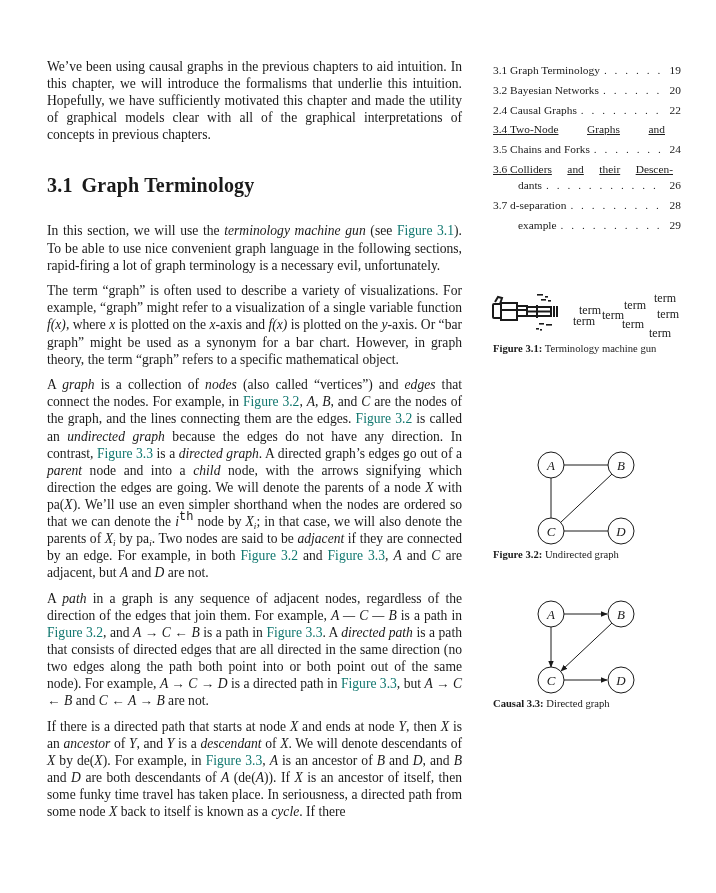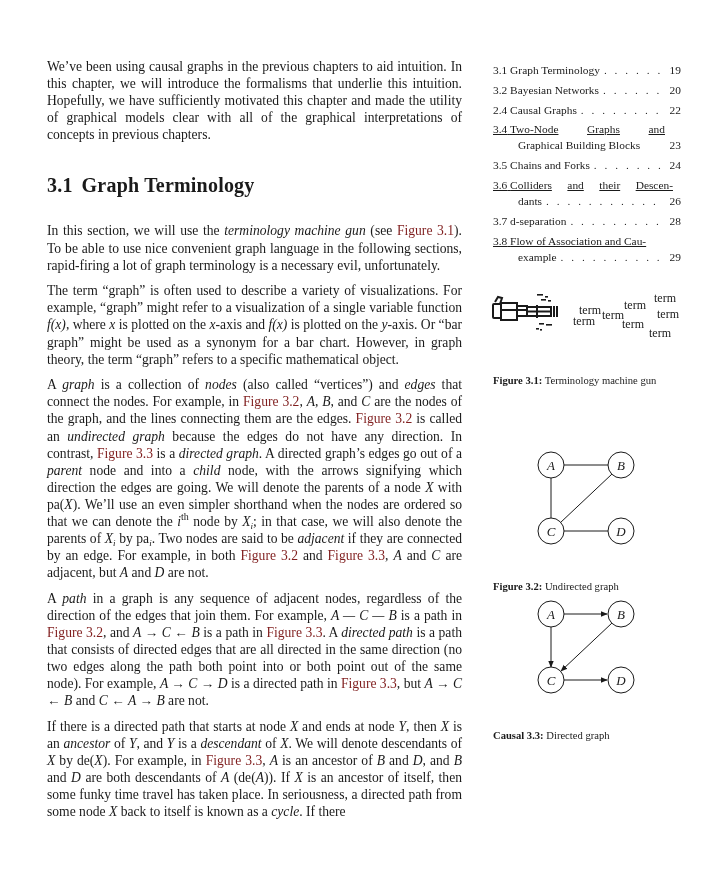--- a/index.html
+++ b/index.html
@@ -15,44 +15,44 @@
     hyphens: auto;
   }
   .main p { margin: 0 0 8.5px 0; }
   .main p.first { margin-bottom: 2px; }
   .section-title {
     font-family: "Liberation Serif", "DejaVu Serif", serif;
     font-weight: bold; font-size: 20px; line-height: 24px;
     margin: 30px 0 25px 0; letter-spacing: 0.2px;
   }
   .section-title .num { margin-right: 9px; }
-  .link { color: #7f1d1d; }
+  .link { color: #0f766e; }
   i, .it { font-style: italic; }
-  sup { font-size: 10px; line-height: 0; vertical-align: 6px; }
+  sup { font-size: 12px; line-height: 0; vertical-align: 6px; font-family: Liberation Mono, monospace; }
   sub { font-size: 9px; line-height: 0; vertical-align: -3px; }
 
   .side {
     position: absolute; left: 493px; top: 62px; width: 188px;
     font-family: "Liberation Serif", "DejaVu Serif", serif;
     font-size: 11.4px; line-height: 16px; color: #1a1a1a;
   }
   .toc-item { display: flex; position: relative; margin-bottom: 3.8px; }
   .toc-row { display: flex; width: 100%; }
   .toc-title { white-space: nowrap; }
   .toc-dots { flex: 1; overflow: hidden; white-space: nowrap; letter-spacing: 2.5px; padding-left: 4px; }
   .toc-page { width: 14px; text-align: right; margin-left: 6px; }
   .toc-multi { text-align: justify; }
   .toc-multi .l1 { display: flex; justify-content: space-between; text-decoration: underline; }
   .toc-multi .l2 { display: flex; padding-left: 25px; }
 
   .fig1 { position: absolute; left: 490px; top: 288px; width: 195px; height: 52px; }
   .caption {
     position: absolute; left: 493px;
     font-family: "Liberation Serif", "DejaVu Serif", serif;
-    font-size: 10.6px; color: #1a1a1a; white-space: nowrap; margin-top: 32px;
+    font-size: 10.6px; color: #1a1a1a; white-space: nowrap;
   }
   .caption b { font-weight: bold; }
   .term { position: absolute; font-family: "Liberation Serif", serif; font-size: 12px; line-height: 12px; }
 
   .graph { position: absolute; }
 </style>
 </head>
 <body>
 
 <div class="main">
@@ -87,25 +87,20 @@
   <div class="toc-row toc-item">
     <span class="toc-title"><span>2.4</span> <span>Causal Graphs</span></span>
     <span class="toc-dots">. . . . . . . . . . . . .</span>
     <span class="toc-page">22</span>
   </div>
   <div class="toc-multi toc-item" style="display:block">
     <div class="l1" style="padding-right:16px">
         <span><span>3.4</span> <span>Two-Node</span></span>
         <span>Graphs</span>
         <span>and</span>
-      </div>
-    <div class="l2">
-        <span class="toc-title">Graphical Building Blocks</span>
-        <span style="flex:1"></span>
-        <span class="toc-page">23</span>
       </div>
   </div>
   <div class="toc-row toc-item">
     <span class="toc-title"><span>3.5</span> <span>Chains and Forks</span></span>
     <span class="toc-dots">. . . . . . . . . . .</span>
     <span class="toc-page">24</span>
   </div>
   <div class="toc-multi toc-item" style="display:block">
     <div class="l1" style="padding-right:8px">
         <span><span>3.6</span> <span>Colliders</span></span>
@@ -118,23 +113,20 @@
         <span class="toc-dots">. . . . . . . . . . . . . . .</span>
         <span class="toc-page">26</span>
       </div>
   </div>
   <div class="toc-row toc-item">
     <span class="toc-title"><span>3.7</span> <span>d-separation</span></span>
     <span class="toc-dots">. . . . . . . . . . . . . . .</span>
     <span class="toc-page">28</span>
   </div>
   <div class="toc-multi toc-item" style="display:block">
-    <div class="l1">
-        <span><span>3.8</span> <span>Flow of Association and Cau-</span></span>
-      </div>
     <div class="l2">
         <span class="toc-title">example</span>
         <span class="toc-dots">. . . . . . . . . . . . . . .</span>
         <span class="toc-page">29</span>
       </div>
   </div>
 </div>
 
 <div class="fig1">
   <svg width="80" height="52" viewBox="0 0 80 52" style="position:absolute;left:0;top:0">

